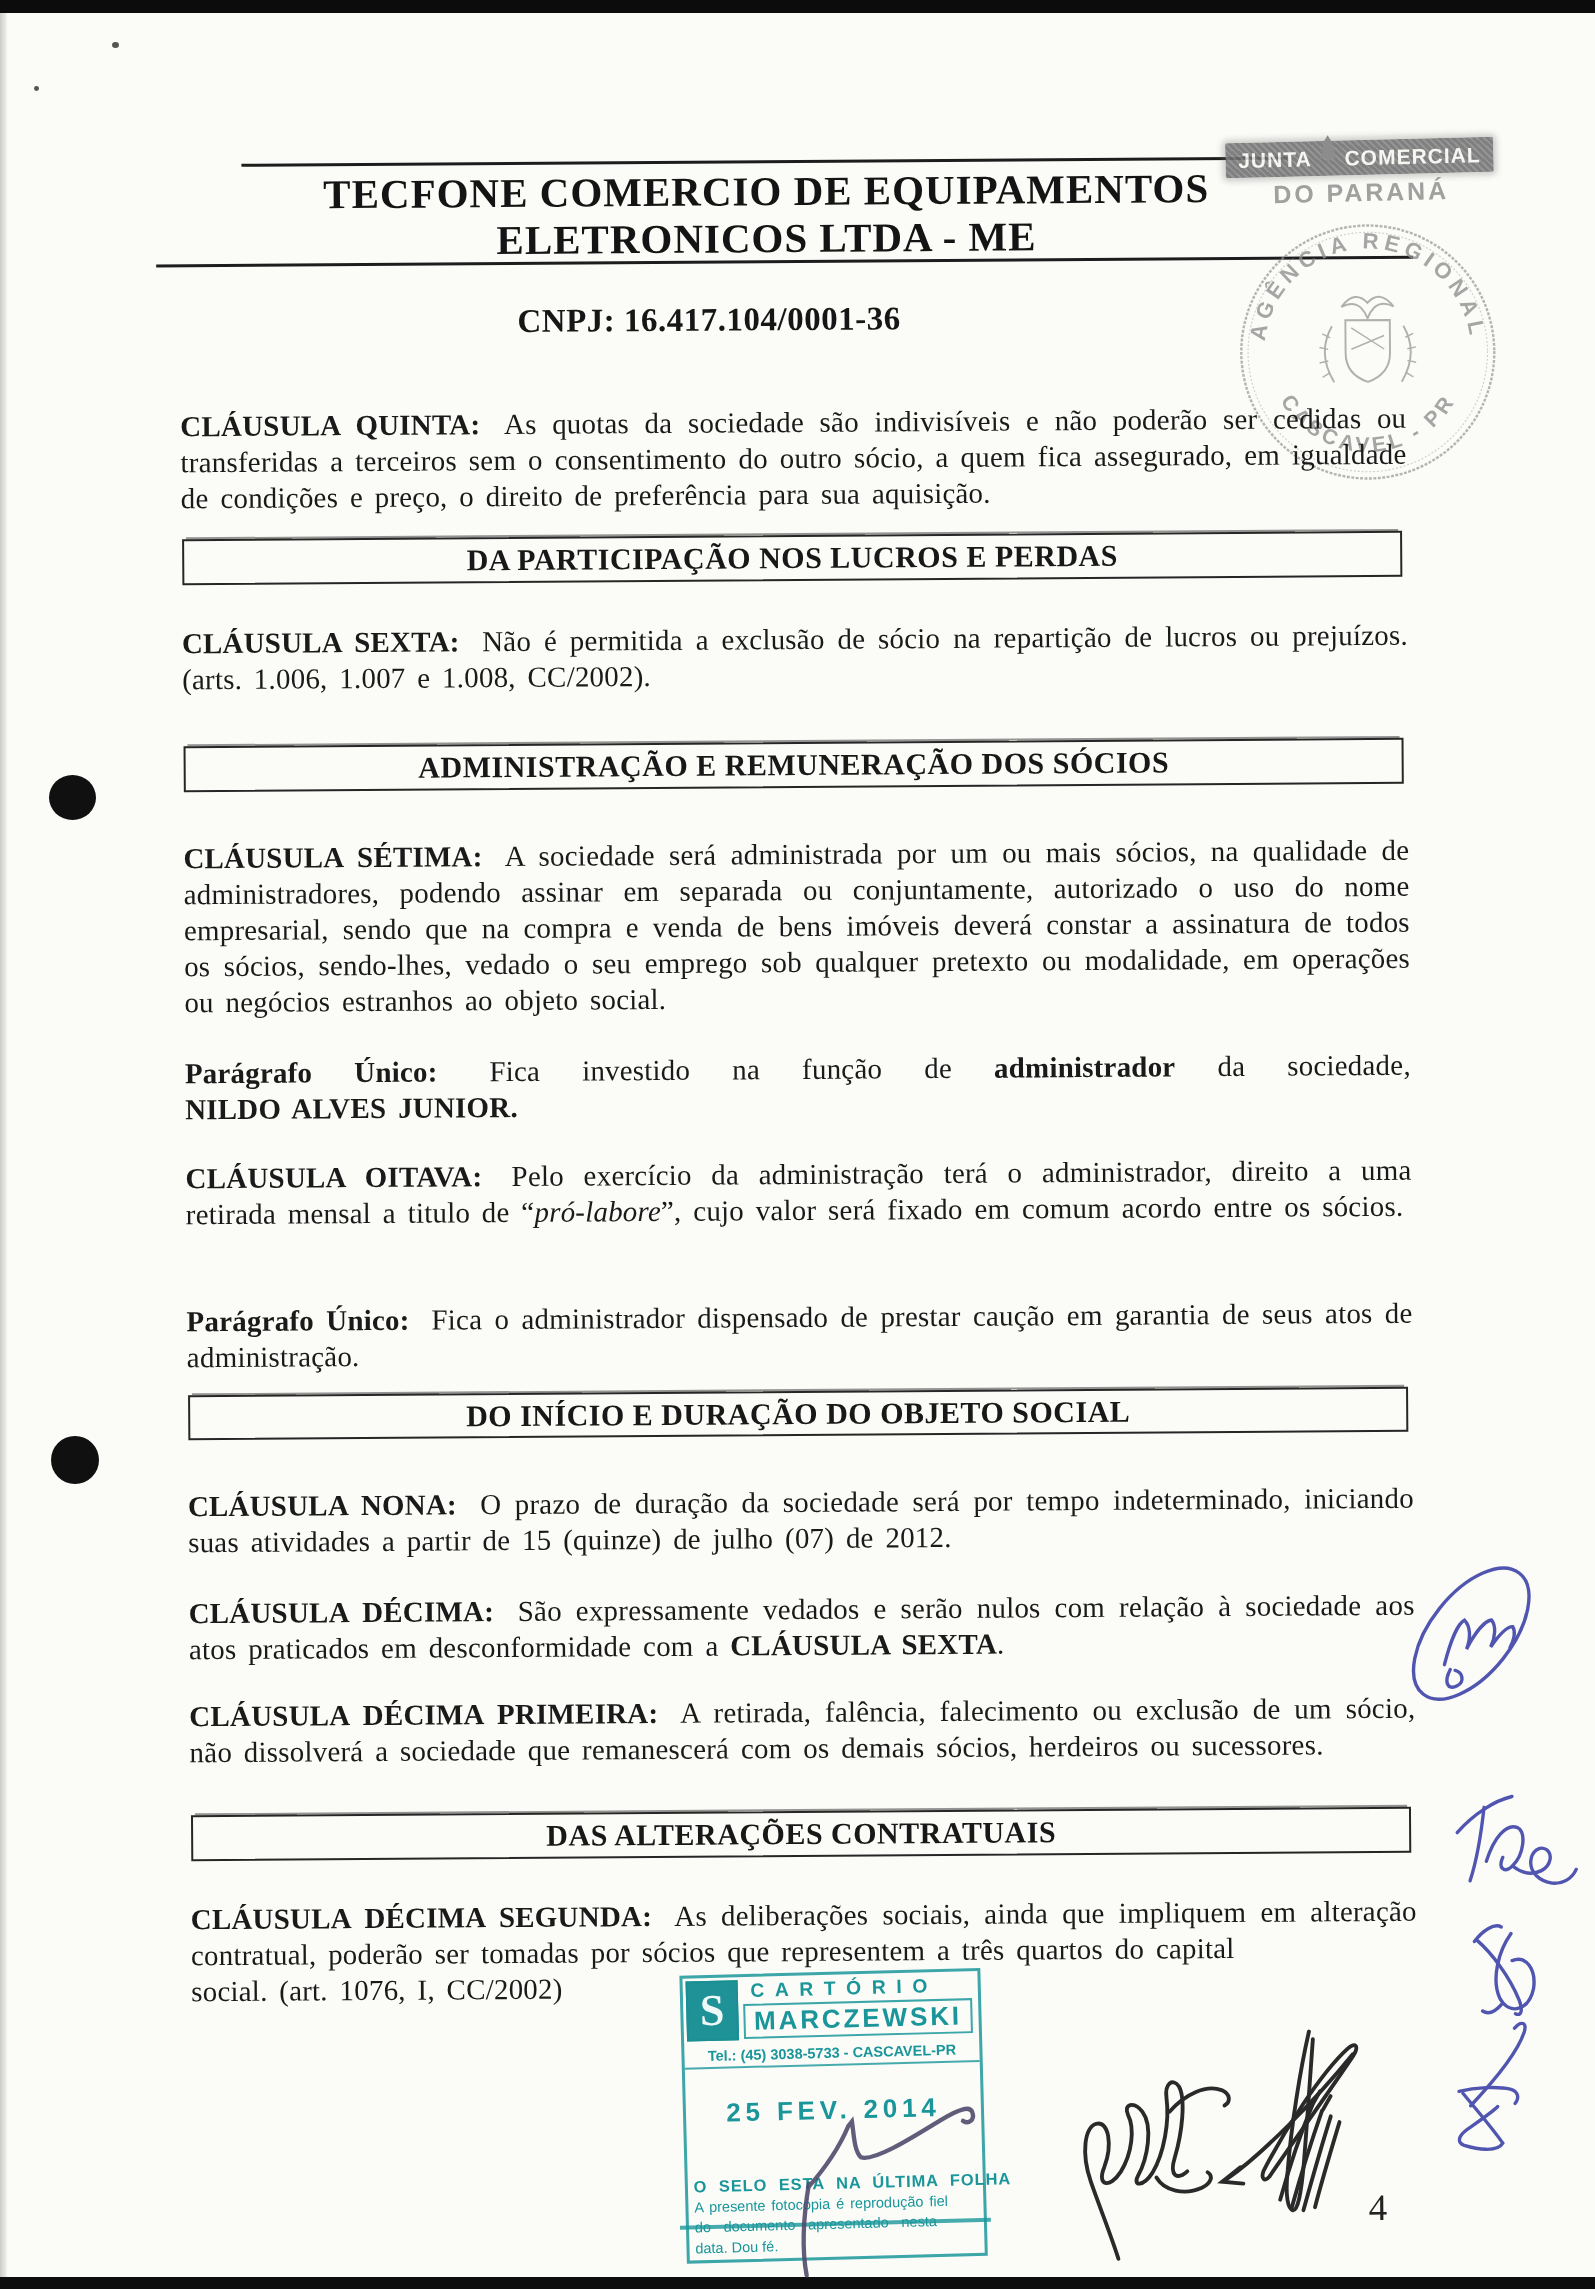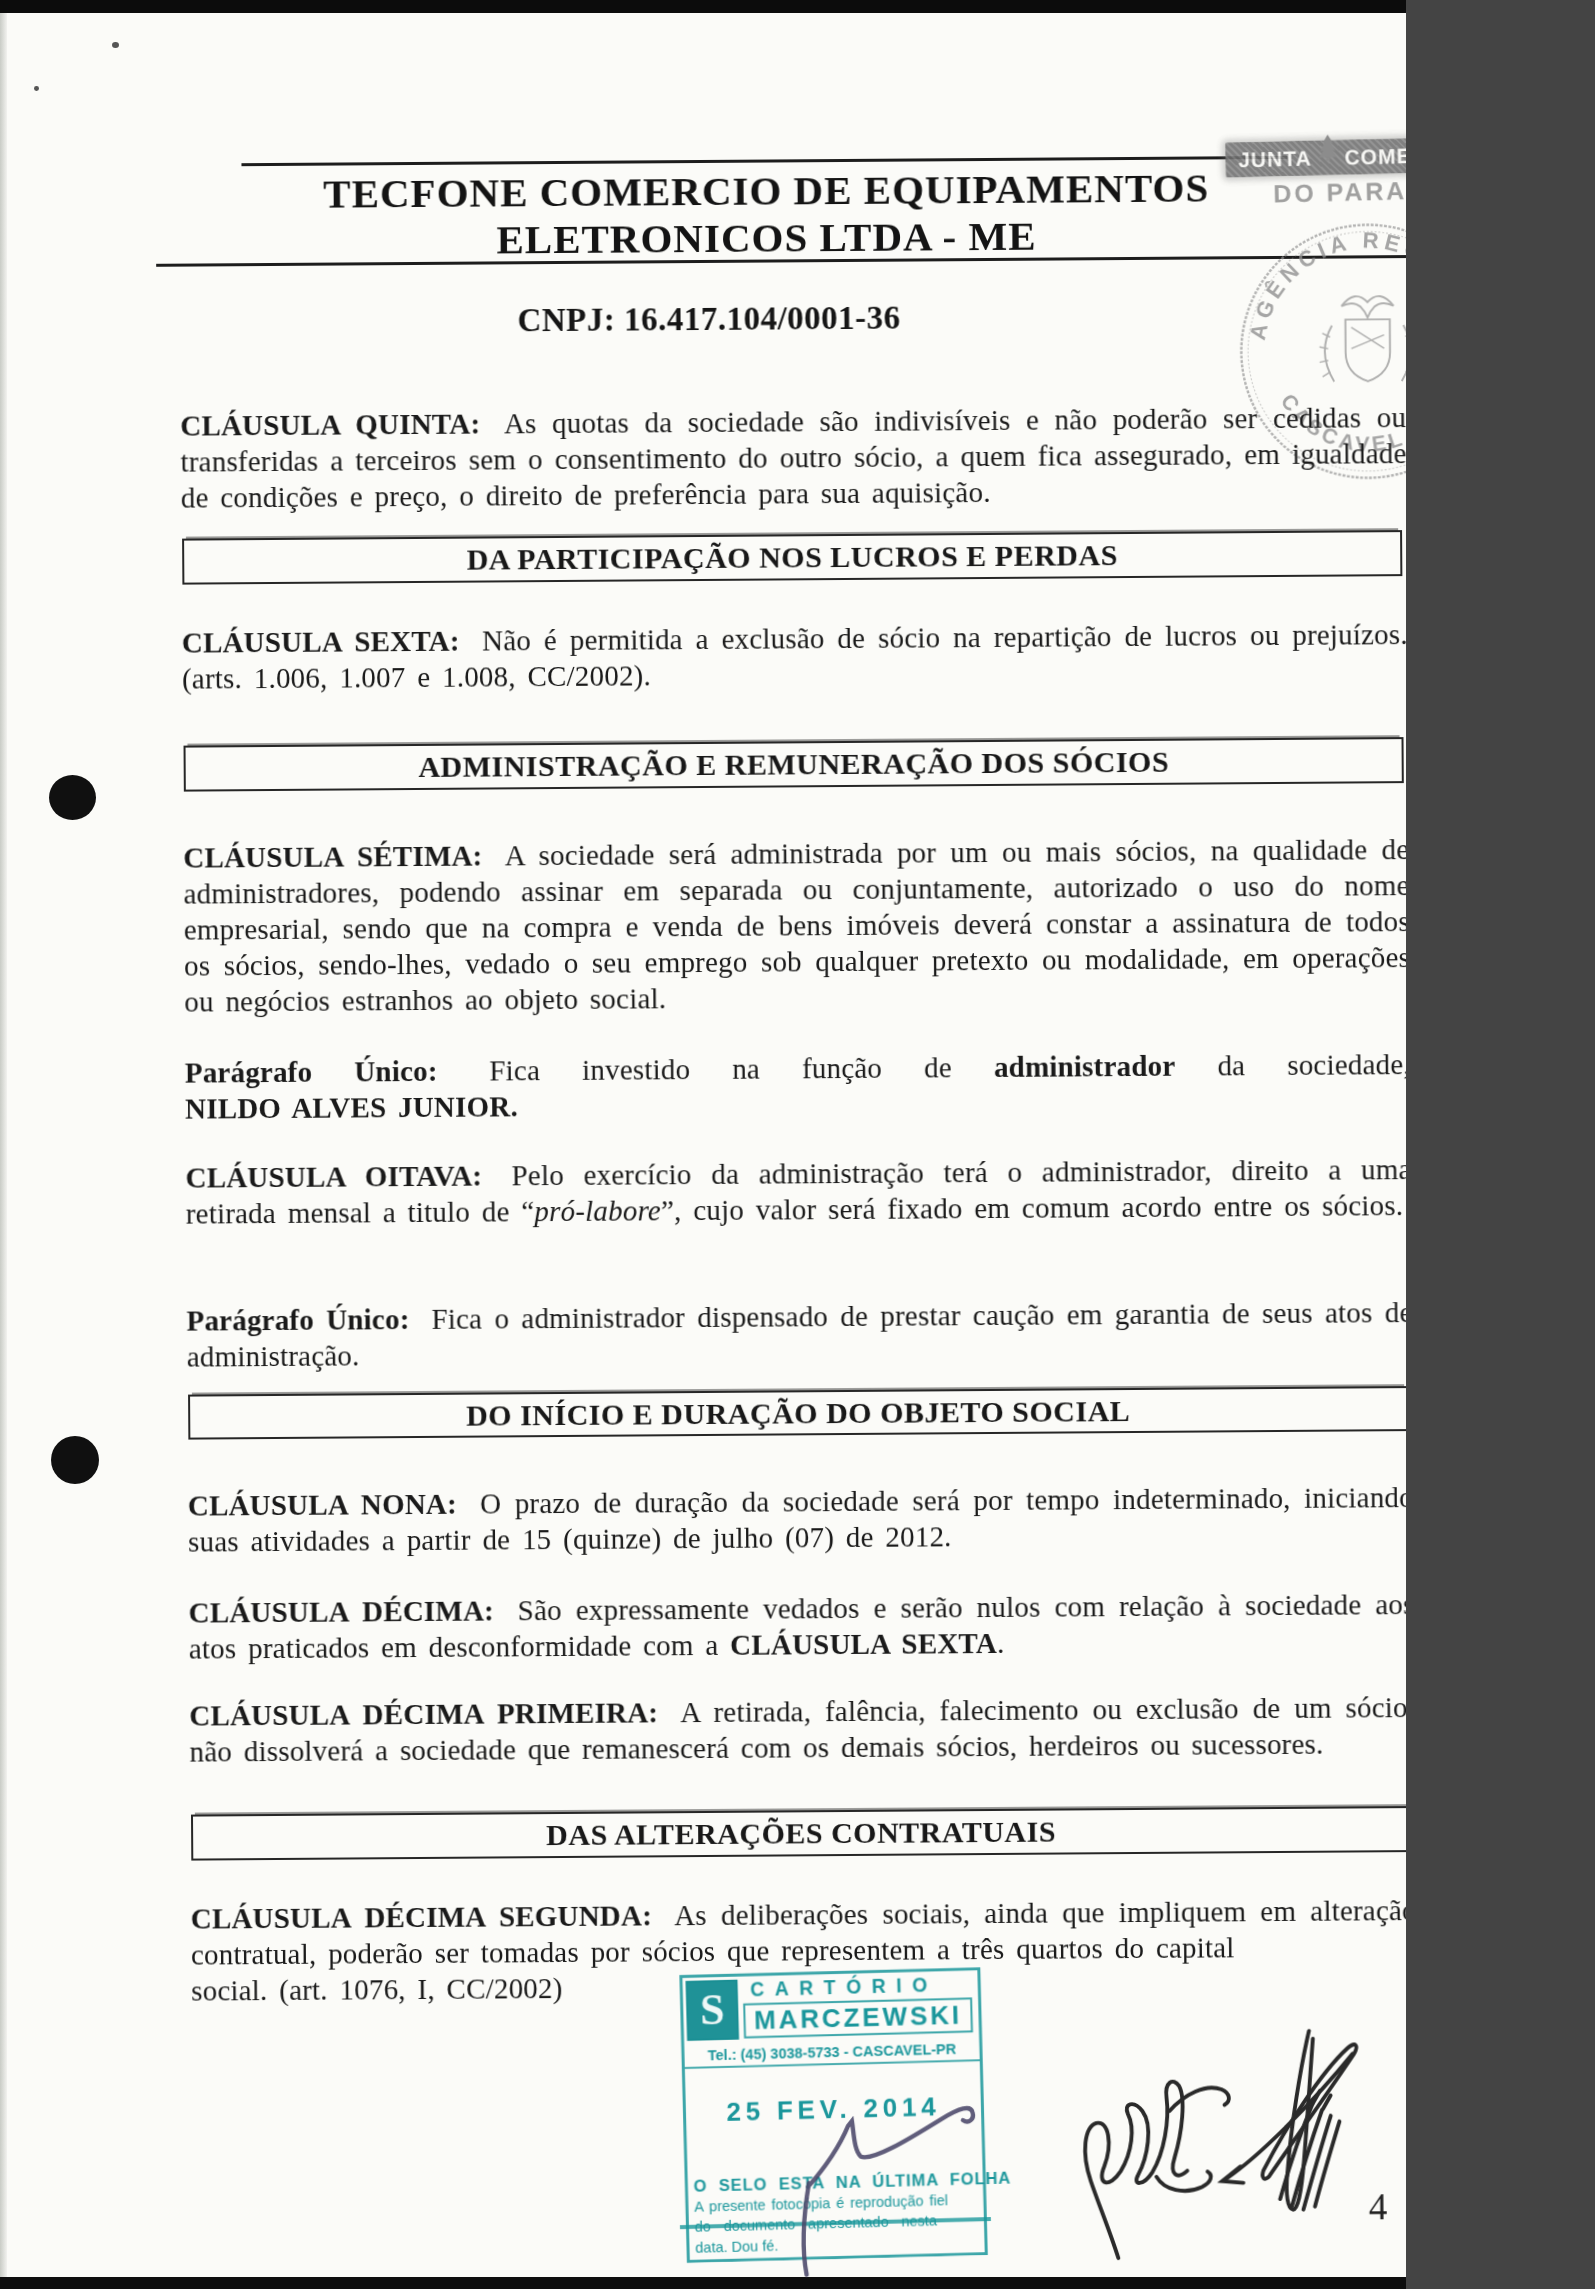--- a/index.html
+++ b/index.html
@@ -1,17 +1,17 @@
 <!DOCTYPE html>
 <html><head>
 <meta charset="utf-8">
 <style>
   html,body { margin:0; padding:0; background:#444; }
   .page {
-    position:relative; width:1406px; height:2289px;
+    position:relative; width:1595px; height:2289px;
     background:#fbfbf8; overflow:hidden;
     font-family:"Liberation Serif", serif;
   }
   .band-top { position:absolute; left:0; top:0; width:100%; height:12.6px; background:#0c0c0c; }
   .band-bottom { position:absolute; left:0; top:2277px; width:100%; height:12.6px; background:#0e0e0e; }
   .edge-left { position:absolute; left:0; top:12.6px; width:6.8px; height:2264px;
     background:linear-gradient(90deg,#c9ccc6,#f2f2ef); }
   .content { position:absolute; left:0; top:0; width:100%; height:100%;
     transform:rotate(-0.4deg); transform-origin:50% 48%; }
 

